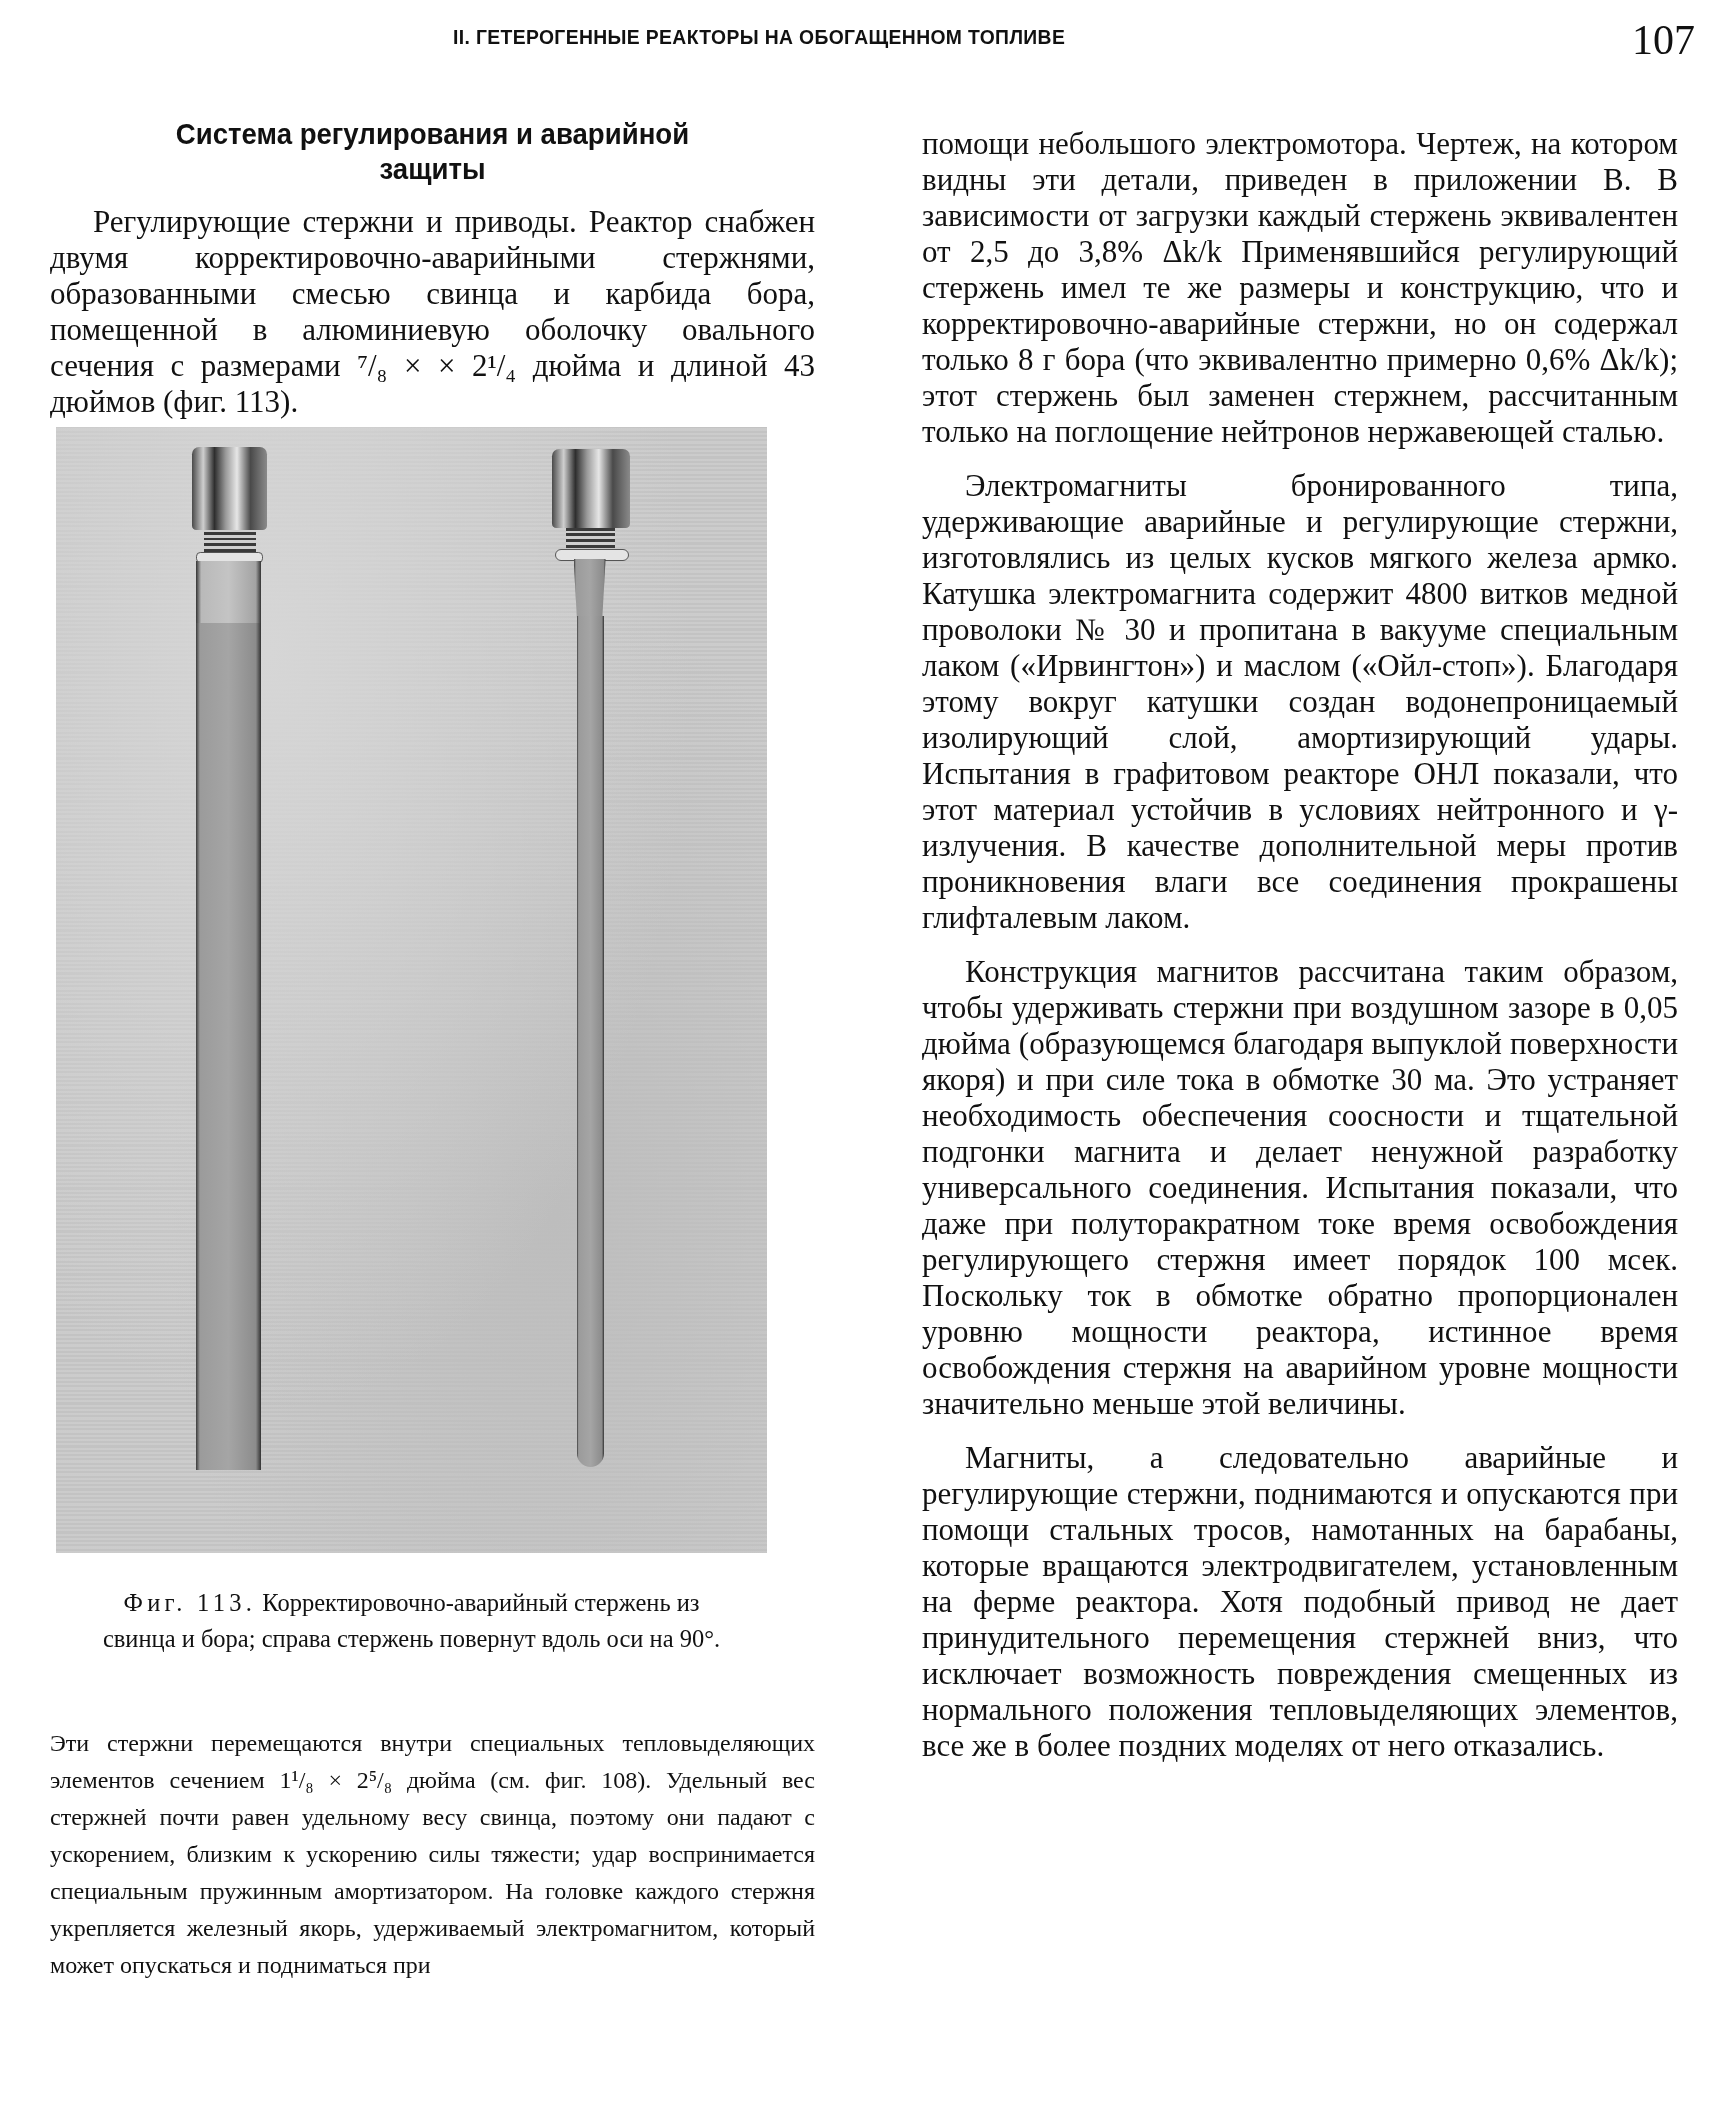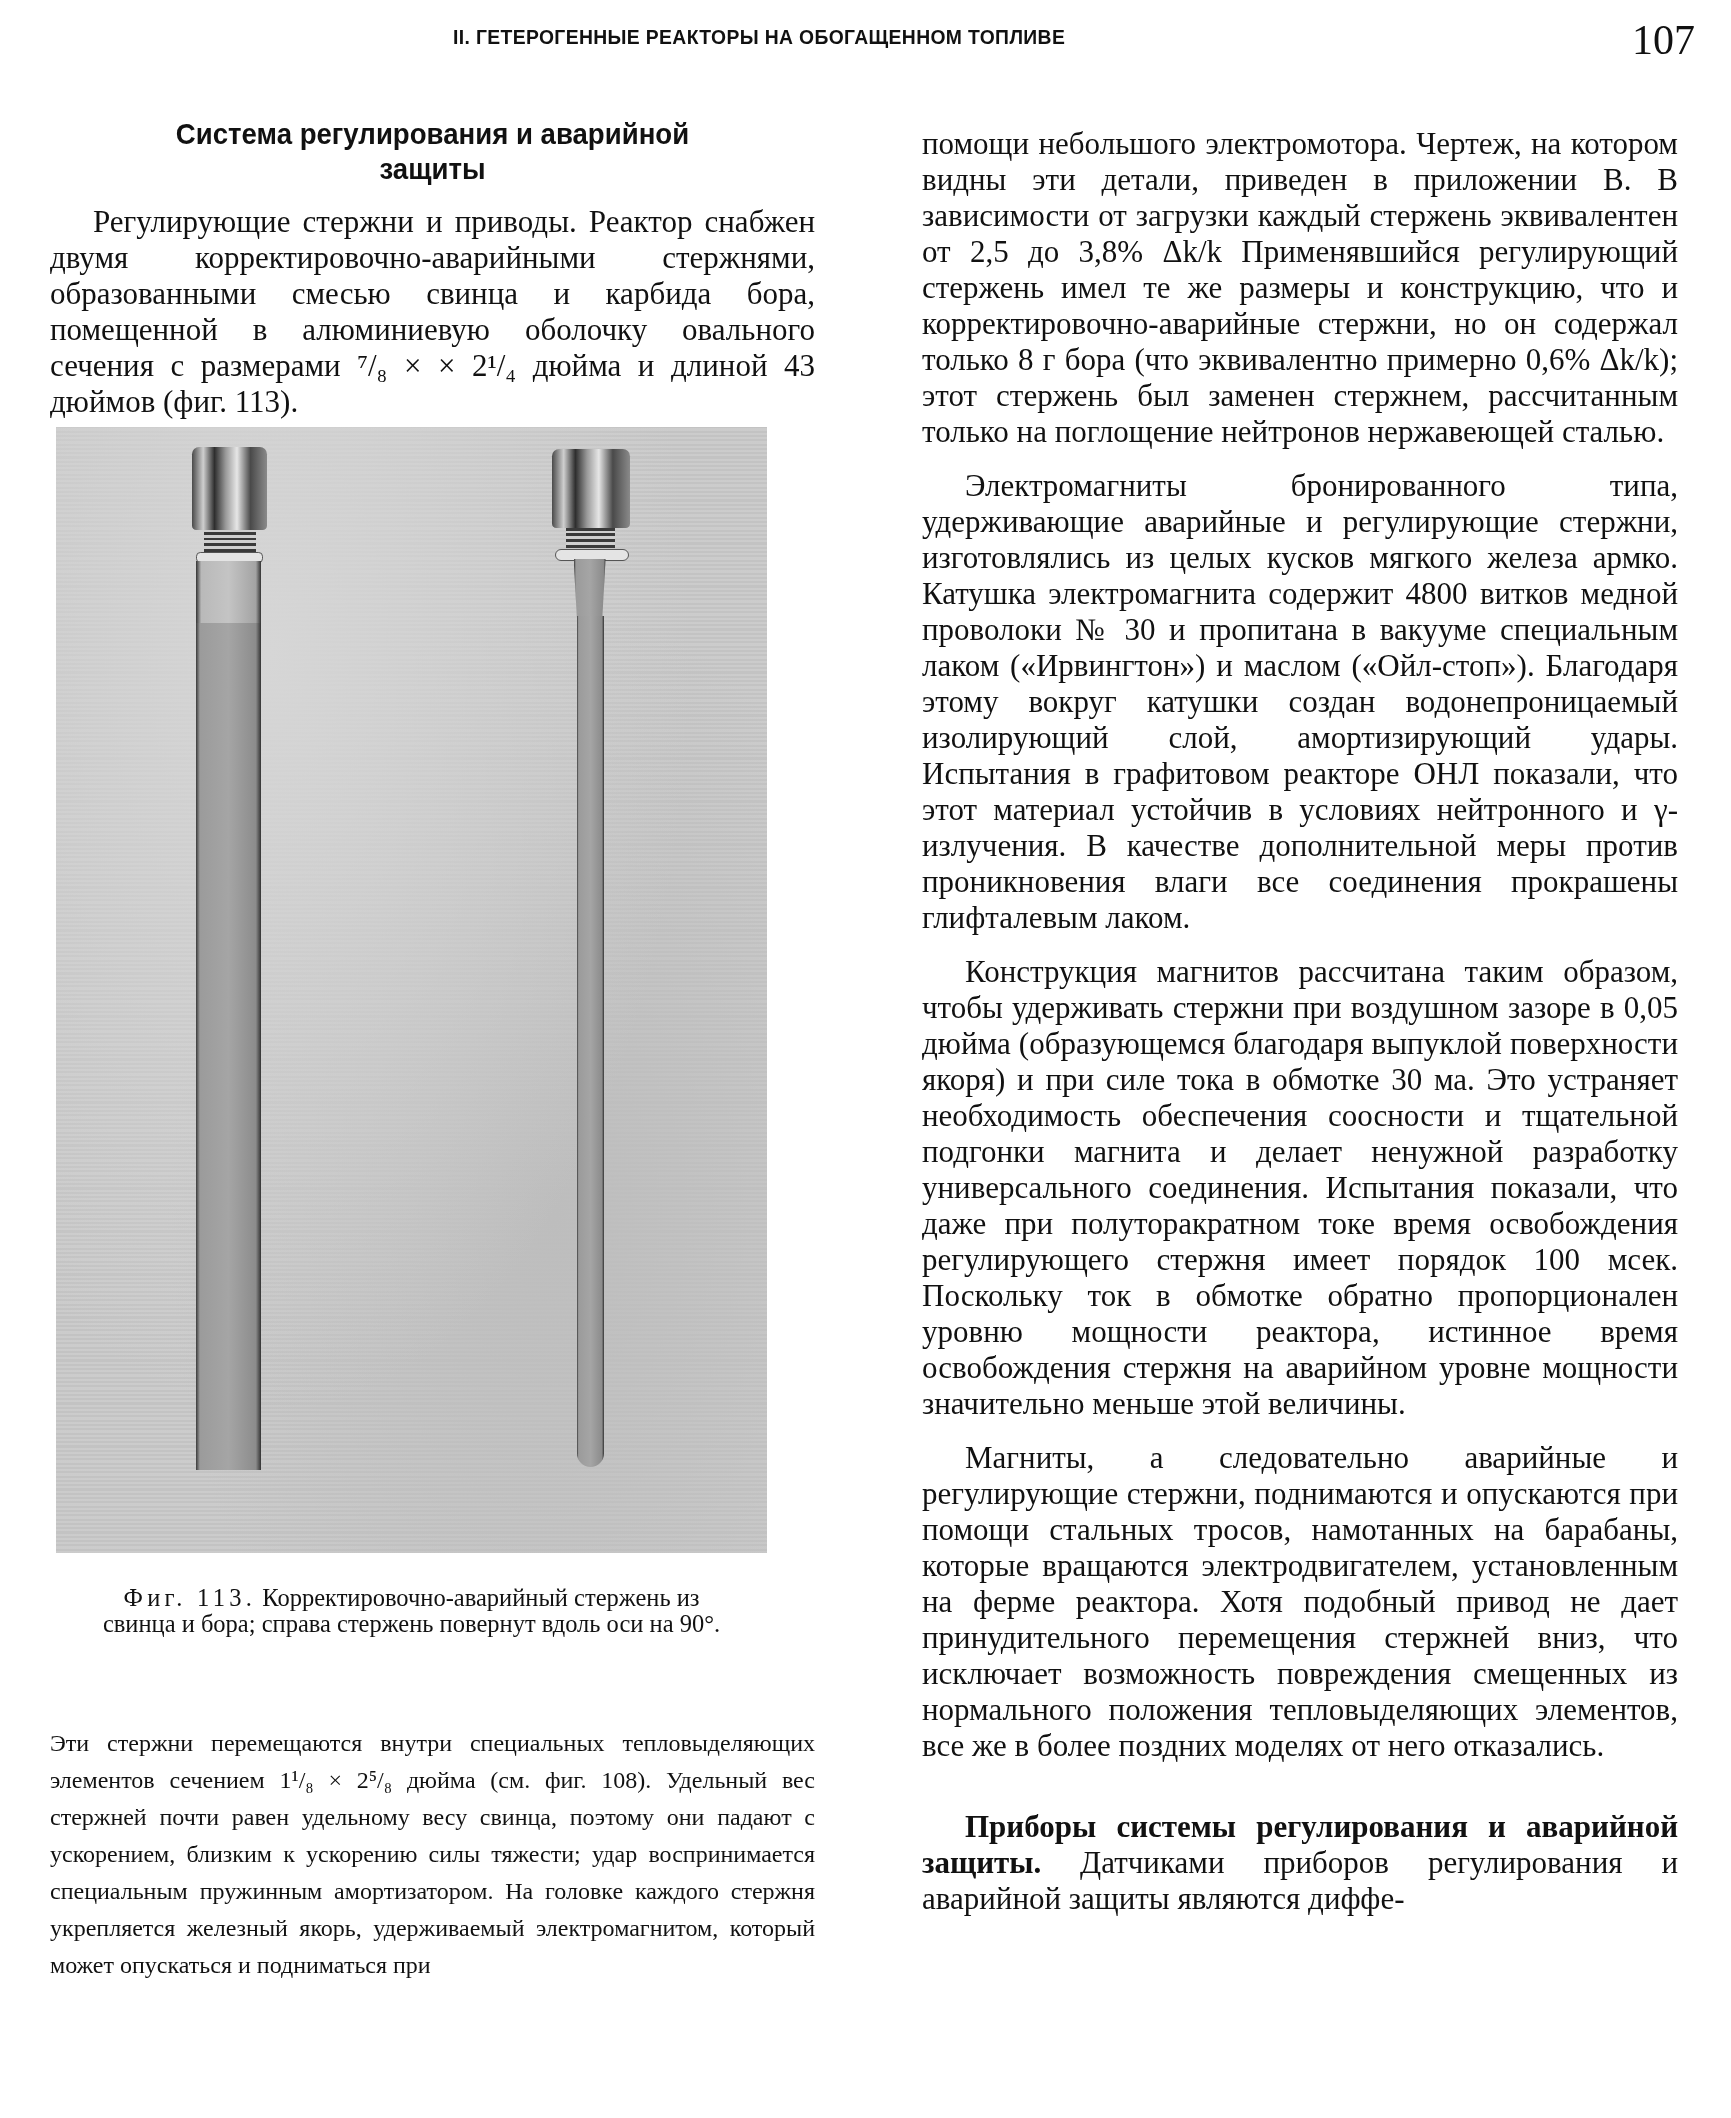--- a/index.html
+++ b/index.html
@@ -51,21 +51,21 @@
   .rod .shaft {
     position: absolute;
     background: linear-gradient(90deg, #3a3a3a 0%, #9b9b9b 6%, #a5a5a5 50%, #8c8c8c 92%, #333 100%);
   }
   .rod .sleeve {
     position: absolute;
     background: linear-gradient(90deg, #333 0%, #b9b9b9 8%, #c4c4c4 50%, #a3a3a3 92%, #333 100%);
   }
   .caption {
     position: absolute; left: 87px; width: 649px; top: 1585px;
-    font-size: 24.5px; line-height: 26px; text-align: center;
+    font-size: 24.5px; line-height: 36px; text-align: center;
   }
   .caption .fig-label { letter-spacing: 4.3px; }
   .left-lower { position: absolute; left: 32px; width: 801px; top: 1707px; font-size: 24px; line-height: 37px; text-align: justify; }
   .gap-heading { margin-top: 45px; }
 </style>
 </head>
 <body>
 
 <div class="running-head">II. ГЕТЕРОГЕННЫЕ РЕАКТОРЫ НА ОБОГАЩЕННОМ ТОПЛИВЕ</div>
 <div class="page-number">107</div>
@@ -101,15 +101,14 @@
 
 <div class="left-lower">
   <p>Эти стержни перемещаются внутри специальных тепловыделяющих элементов сечением 1¹/₈ × 2⁵/₈ дюйма (см. фиг. 108). Удельный вес стержней почти равен удельному весу свинца, поэтому они падают с ускорением, близким к ускорению силы тяжести; удар воспринимается специальным пружинным амортизатором. На головке каждого стержня укрепляется железный якорь, удерживаемый электромагнитом, который может опускаться и подниматься при</p>
 </div>
 
 <div class="col col-right">
   <p>помощи небольшого электромотора. Чертеж, на котором видны эти детали, приведен в приложении В. В зависимости от загрузки каждый стержень эквивалентен от 2,5 до 3,8% Δk/k Применявшийся регулирующий стержень имел те же размеры и конструкцию, что и корректировочно-аварийные стержни, но он содержал только 8 г бора (что эквивалентно примерно 0,6% Δk/k); этот стержень был заменен стержнем, рассчитанным только на поглощение нейтронов нержавеющей сталью.</p>
   <p class="indent">Электромагниты бронированного типа, удерживающие аварийные и регулирующие стержни, изготовлялись из целых кусков мягкого железа армко. Катушка электромагнита содержит 4800 витков медной проволоки № 30 и пропитана в вакууме специальным лаком («Ирвингтон») и маслом («Ойл-стоп»). Благодаря этому вокруг катушки создан водонепроницаемый изолирующий слой, амортизирующий удары. Испытания в графитовом реакторе ОНЛ показали, что этот материал устойчив в условиях нейтронного и γ-излучения. В качестве дополнительной меры против проникновения влаги все соединения прокрашены глифталевым лаком.</p>
   <p class="indent">Конструкция магнитов рассчитана таким образом, чтобы удерживать стержни при воздушном зазоре в 0,05 дюйма (образующемся благодаря выпуклой поверхности якоря) и при силе тока в обмотке 30 ма. Это устраняет необходимость обеспечения соосности и тщательной подгонки магнита и делает ненужной разработку универсального соединения. Испытания показали, что даже при полуторакратном токе время освобождения регулирующего стержня имеет порядок 100 мсек. Поскольку ток в обмотке обратно пропорционален уровню мощности реактора, истинное время освобождения стержня на аварийном уровне мощности значительно меньше этой величины.</p>
   <p class="indent">Магниты, а следовательно аварийные и регулирующие стержни, поднимаются и опускаются при помощи стальных тросов, намотанных на барабаны, которые вращаются электродвигателем, установленным на ферме реактора. Хотя подобный привод не дает принудительного перемещения стержней вниз, что исключает возможность повреждения смещенных из нормального положения тепловыделяющих элементов, все же в более поздних моделях от него отказались.</p>
-  <p class="indent gap-heading"><span class="sub-heading">Приборы системы регулирования и аварийной защиты.</span><span> Датчиками приборов регулирования и аварийной защиты являются диффе-</span></p>
 </div>
 
 
 </body></html>

